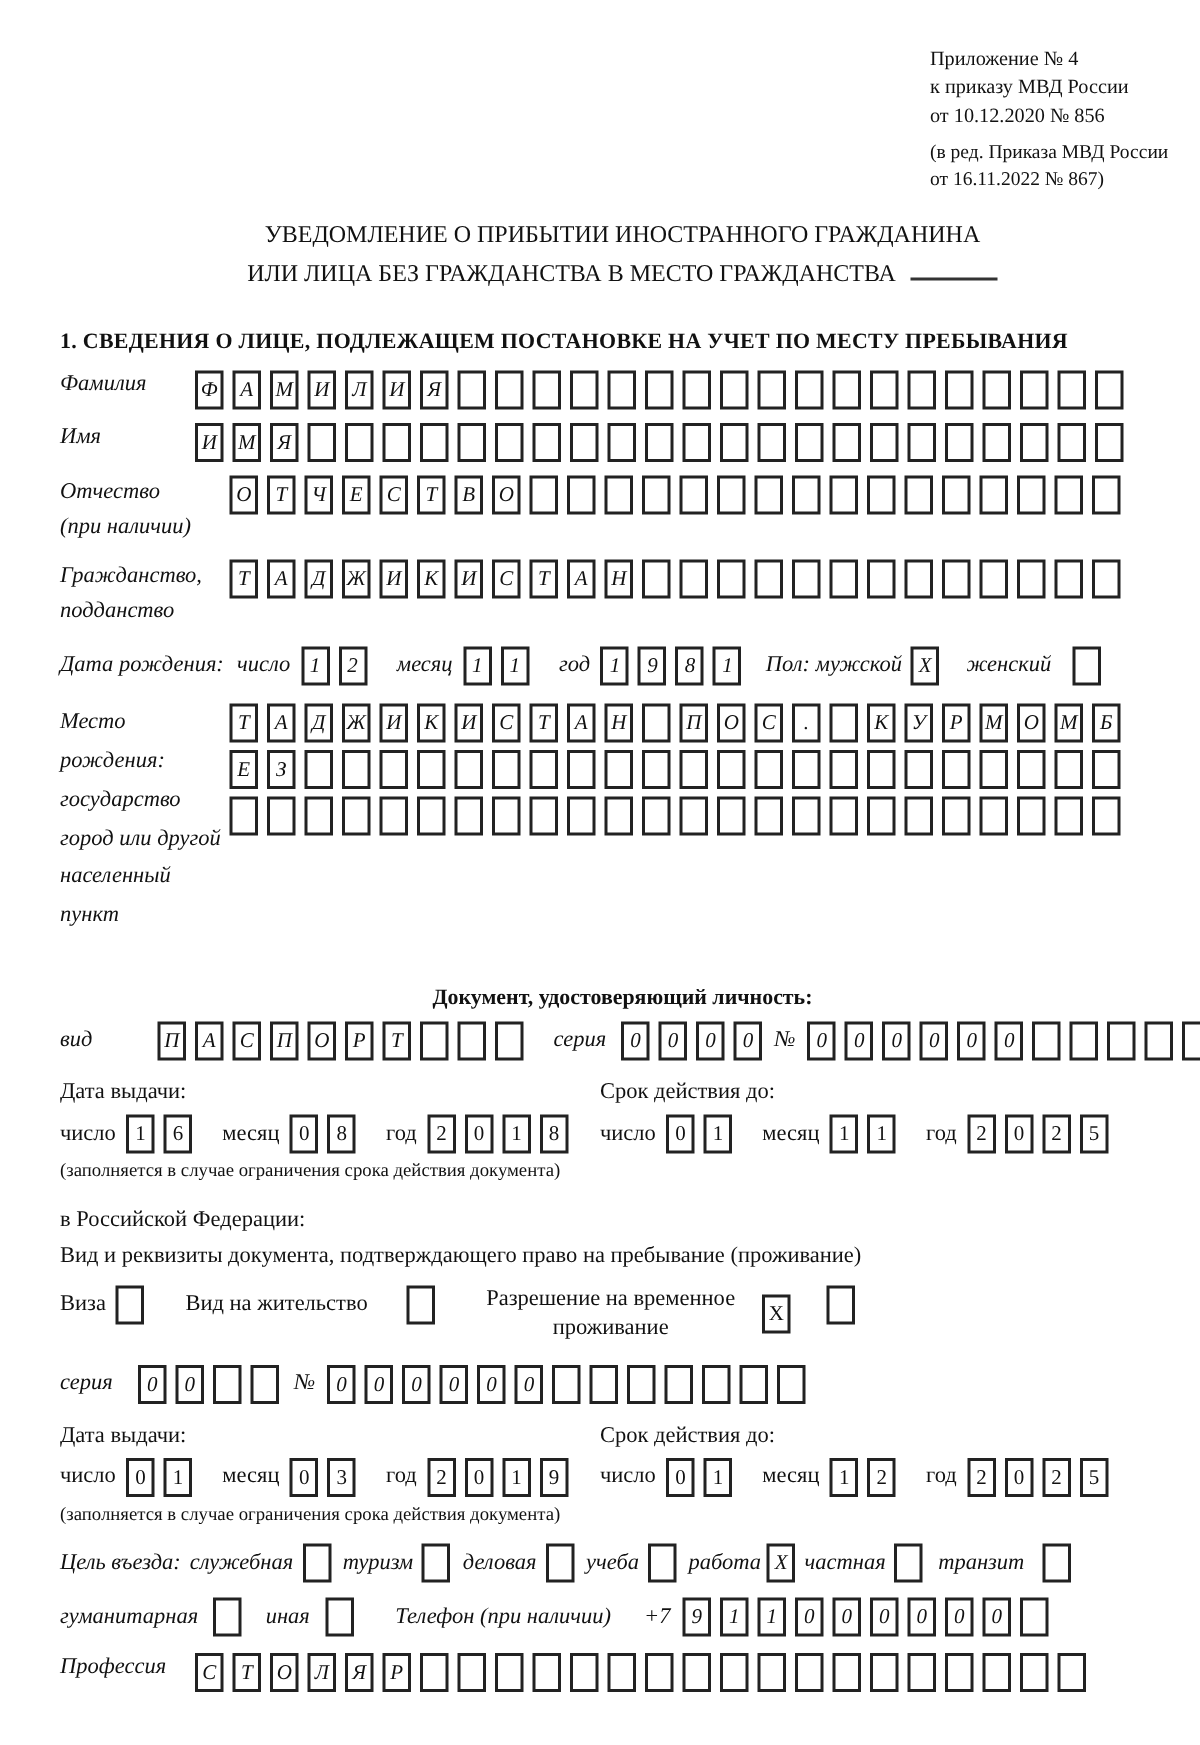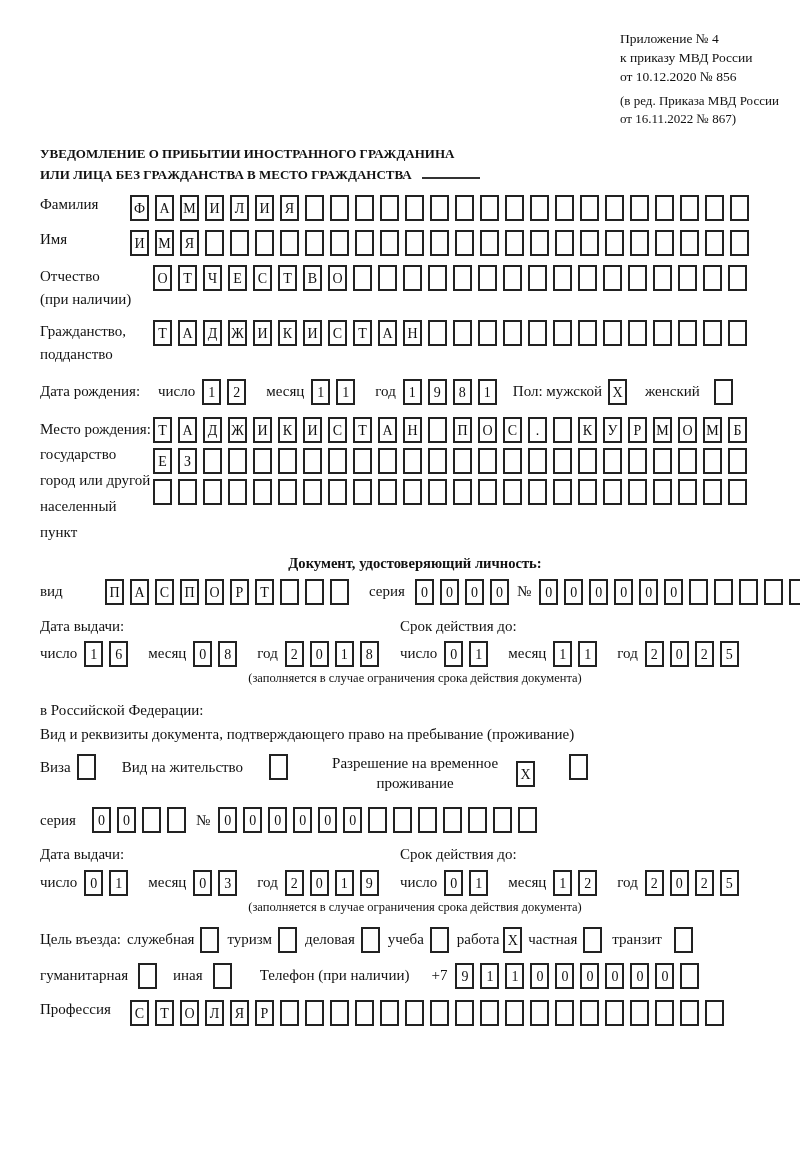--- a/index.html
+++ b/index.html
@@ -9,26 +9,26 @@
     color: #111; font-family: "Liberation Serif", "DejaVu Serif", serif;
     font-size: 15px; line-height: 1.3;
   }
   .page { padding: 30px 10px 0 40px; position: relative; }
 
   
   .annex { margin-left: 580px; font-size: 13.5px; line-height: 1.4; }
   .annex .amend { margin-top: 5px; font-size: 13px; }
   .forma { text-align: right; margin: 24px 30px 0 0; font-weight: bold; font-size: 15px; letter-spacing: .5px; }
 
-  .title { font-weight: bold; font-size: 13px; line-height: 1.6; margin-top: 16px; }
+  .title { text-align: center; font-weight: normal; font-size: 16px; line-height: 1.6; margin-top: 16px; }
   .title-underline { display: inline-block; width: 58px; border-bottom: 2px solid #333; vertical-align: baseline; margin-left: 10px; }
 
   .sec-heading { font-weight: bold; font-size: 14.6px; margin-top: 24px; letter-spacing: .2px; }
 
-  .row { display: flex; align-items: flex-start; margin-top: 9px; }
+  .row { display: flex; align-items: flex-start; margin-top: 9px; font-style: italic; }
   .row.center { align-items: center; }
   .lbl { flex: none; }
   .w90  { width: 90px; }
   .w113 { width: 113px; }
   .lbl2 { line-height: 1.55; }
 
   .boxes { display: flex; flex: none; }
   .box {
     flex: none; width: 19px; height: 26px; margin-right: 6px;
     border: 2px solid #222; text-align: center;
@@ -39,30 +39,30 @@
   
   .date-line { display: flex; align-items: center; }
   .date-line .dlabel { margin: 0 7px 0 14px; }
   .date-line .dlabel:first-child { margin-left: 0; }
   .dboxes { display: flex; }
 
   .dates-row { display: flex; margin-top: 12px; }
   .dcol1 { width: 360px; }
   .dcol2 { flex: 1; }
   .dtitle { text-align: left; width: 300px; margin-bottom: 5px; }
-  .snote { text-align: center; margin-top: 3px; font-size: 12.5px; }
-
-  .doc-heading { text-align: center; font-weight: bold; font-size: 14.6px; margin-top: 8px; font-family: Liberation Serif, serif; }
+  .snote { text-align: left; margin-top: 3px; font-size: 12.5px; }
+
+  .doc-heading { text-align: center; font-weight: bold; font-size: 14.6px; margin-top: 32px; font-family: Liberation Serif, serif; }
 
   .intro { margin-top: 12px; line-height: 1.6; }
 
   .opt { display: flex; align-items: center; }
   .opt .olabel { text-align: center; }
   .opt-inline { display: flex; align-items: center; }
-  .opts-row { display: flex; align-items: flex-start; margin-top: 8px; gap: 10px; }
+  .opts-row { display: flex; align-items: flex-start; margin-top: 8px; }
 
   .stack { display: flex; flex-direction: column; }
   .stack .boxes { margin-top: 5px; }
   .stack .boxes:first-child { margin-top: 0; }
 </style>
 </head>
 <body>
 
 <div class="page">
 
@@ -75,20 +75,21 @@
       <div>от 16.11.2022 № 867)</div>
     </div>
   </div>
 
 
   <div class="title">
     <div>УВЕДОМЛЕНИЕ О ПРИБЫТИИ ИНОСТРАННОГО ГРАЖДАНИНА</div>
     <div><span>ИЛИ ЛИЦА БЕЗ ГРАЖДАНСТВА В МЕСТО ГРАЖДАНСТВА</span><span class="title-underline"></span></div>
   </div>
 
+  <div class="sec-heading">1. СВЕДЕНИЯ О ЛИЦЕ, ПОДЛЕЖАЩЕМ ПОСТАНОВКЕ НА УЧЕТ ПО МЕСТУ ПРЕБЫВАНИЯ</div>
 
   <div class="row">
     <span class="lbl w90">Фамилия</span>
     <span class="boxes">
         <span class="box">Ф</span>
         <span class="box">А</span>
         <span class="box">М</span>
         <span class="box">И</span>
         <span class="box">Л</span>
         <span class="box">И</span>
@@ -417,21 +418,21 @@
   <div class="intro">
     <div>в Российской Федерации:</div>
     <div>Вид и реквизиты документа, подтверждающего право на пребывание (проживание)</div>
   </div>
 
   <div class="opts-row">
     <span class="opt-inline">
       <span>Виза</span>
       <span class="box cb"></span>
     </span>
-    <span class="opt-inline" style="margin-left:16px">
+    <span class="opt-inline" style="margin-left:28px">
       <span>Вид на жительство</span>
       <span class="box cb" style="margin-left:26px"></span>
     </span>
     <span class="opt" style="margin-left:22px">
       <span class="olabel" style="width:190px">Разрешение на временное проживание</span>
       <span class="box cb">X</span>
     </span>
     <span class="opt" style="margin-left:18px">
       <span class="box cb"></span>
     </span>

